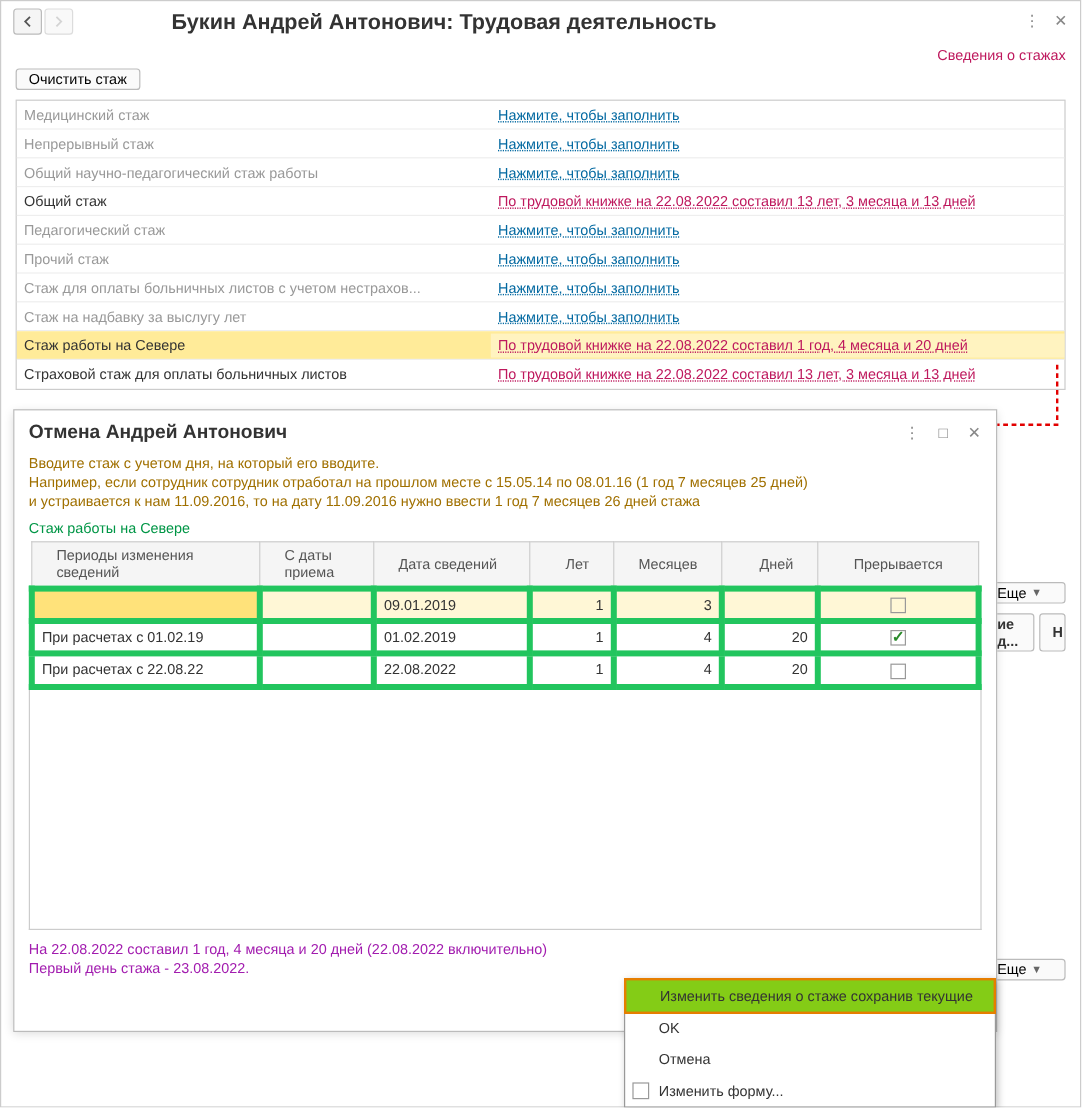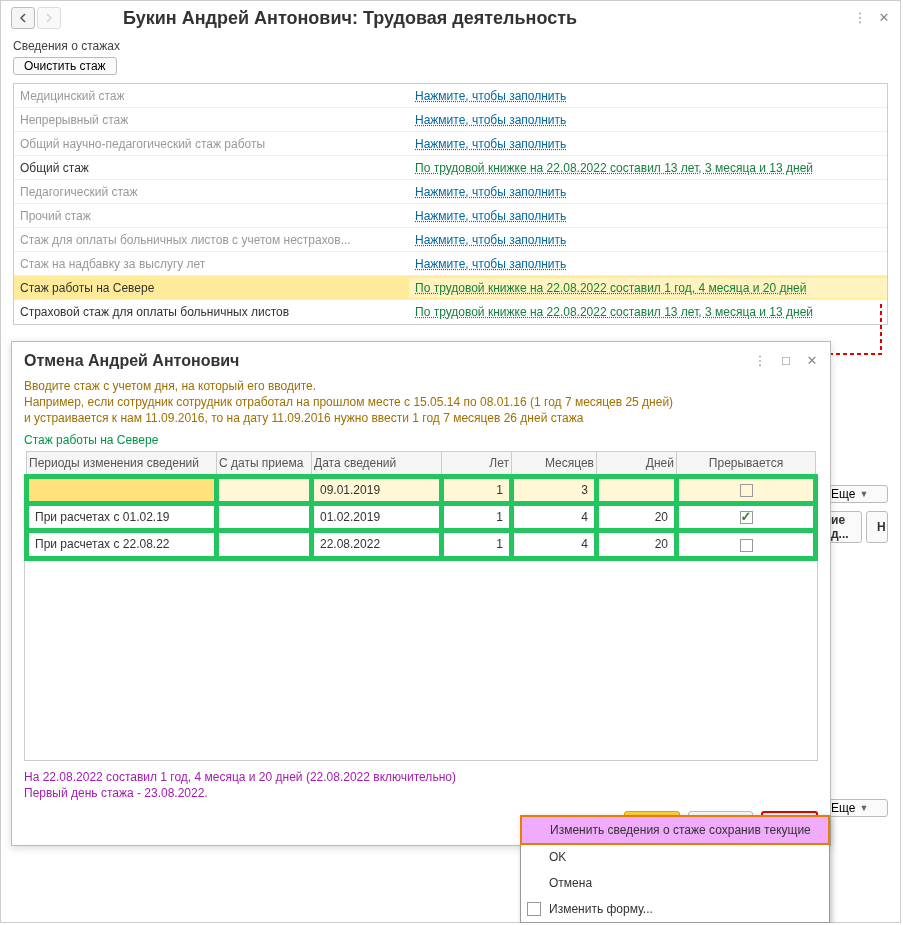--- a/index.html
+++ b/index.html
@@ -1,59 +1,59 @@
 <!DOCTYPE html>
 <html><head>
 <meta charset="utf-8">
 <style>
   * { box-sizing: border-box; font-family: Arial, sans-serif; }
   body { margin: 0; padding: 0; background: #fff; font-size: 13px; color: #333; }
   .window { border: 1px solid #ccc; width: 901px; height: 923px; position: relative; background: #fff; }
   .titlebar { display: flex; align-items: center; padding: 6px 10px; border-bottom: 0; }
   .nav-btn { width: 24px; height: 22px; border: 1px solid #bbb; border-radius: 3px; background: #f5f5f5; display: inline-flex; align-items: center; justify-content: center; margin-right: 2px; cursor: pointer; }
   .nav-btn.disabled { opacity: 0.5; cursor: default; }
-  .title { font-size: 18px; font-weight: bold; margin-left: 60px; }
+  .title { font-size: 18px; font-weight: bold; margin-left: 80px; }
   .win-icons { position: absolute; right: 8px; top: 8px; display:flex; gap:8px; align-items:center;}
   .win-icon { width: 16px; height: 16px; display:inline-flex; align-items:center; justify-content:center; color:#888; cursor:pointer;}
-  .section-label { color: #404040; font-size: 12px; padding: 4px 12px 2px; }
+  .section-label { color: #be185d; font-size: 12px; padding: 4px 12px 2px; text-align: right; }
   .btn { border: 1px solid #bbb; border-radius: 3px; background: #fafafa; padding: 1px 10px; cursor: pointer; font-size: 12px; display:inline-flex; align-items:center; gap:4px;}
   .clear-btn { margin: 2px 12px 8px; }
   .grid { border: 1px solid #ccc; margin: 0 12px; }
   .row { display: flex; border-bottom: 1px solid #eee; min-height: 24px; align-items: center; font-size: 12px; }
   .row:last-child { border-bottom: none; }
   .row .col1 { width: 395px; padding: 3px 6px; }
   .row .col2 { flex: 1; padding: 3px 6px; }
   .row.gray { color: #999; }
   .row.gray .link { color: #0369a1; }
   .link { text-decoration: underline dotted; cursor: pointer; }
   .row.selected { background: #ffeb99; }
   .row.selected .col2 { background: #fff3c0; }
-  .row .col2 .link.dark { color: #15803d; }
+  .row .col2 .link.dark { color: #be185d; }
   .inner-window { position: absolute; left: 10px; top: 340px; width: 820px; border: 1px solid #bbb; background: #fff; box-shadow: 0 2px 8px rgba(0,0,0,0.15); padding: 10px 12px; z-index: 10; }
   .inner-title { font-size: 16px; font-weight: bold; margin-bottom: 8px; }
   .inner-win-icons { position:absolute; right:10px; top:10px; display:flex; gap:10px; align-items:center; }
   .hint { color: #a07000; font-size: 12px; line-height: 1.35; margin-bottom: 6px; }
   .sub-label { color: #009646; font-size: 12px; margin: 4px 0; }
   .table { border: 1px solid #ccc; width: 100%; border-collapse: collapse; font-size: 12px; }
-  .table th { border: 1px solid #ccc; padding: 4px 2px; background: #f5f5f5; font-weight: normal; text-align: left; color:#555;}
+  .table th { border: 1px solid #ccc; padding: 4px 20px; background: #f5f5f5; font-weight: normal; text-align: left; color:#555;}
   .table td { border: 5px solid #22c55e; padding: 4px 6px; height: 22px; }
   .table th.r, .table td.r { text-align: right; }
   .table th.c, .table td.c { text-align: center; }
   .table tr.sel td:first-child { background: #ffe27a; }
   .table tr.sel td { background: #fff7d6; }
   .checkbox { width: 13px; height: 13px; border: 1px solid #999; display: inline-block; vertical-align: middle; position: relative; }
   .checkbox.checked::after { content: '✓'; color: #2a8a2a; position: absolute; top: -3px; left: 0; font-size: 13px; font-weight: bold; }
   .footer-hint { color: #a21caf; font-size: 12px; margin-top: 8px; line-height: 1.35;}
   .dialog-buttons { display: flex; justify-content: flex-end; gap: 8px; margin-top: 10px; }
   .btn-ok { background: #ffd23f; border-color: #d9a800; font-weight: bold; padding: 4px 18px; }
   .btn-more { border: 2px solid #e20000; padding: 3px 8px; }
   .chev { font-size: 9px; color:#666; }
   .menu { position: absolute; left: 519px; top: 814px; width: 310px; border: 1px solid #999; background: #fff; box-shadow: 2px 2px 6px rgba(0,0,0,0.25); z-index: 20; }
   .menu-item { padding: 6px 10px 6px 28px; font-size: 12px; cursor: pointer; position:relative; }
-  .menu-item.hl { background: #f0abfc; border: 2px solid #e67e00; margin: -1px; }
+  .menu-item.hl { background: #84cc16; border: 2px solid #e67e00; margin: -1px; }
   .menu-icon { position:absolute; left:6px; top:6px; width:14px; height:14px; border:1px solid #999; }
   .right-rail { position: absolute; right: 12px; top: 484px; display: flex; flex-direction: column; gap: 8px; }
   .right-rail .btn { font-size:12px; }
   .dashed-arrow { position: absolute; left: 825px; top: 303px; width: 60px; height: 60px; pointer-events: none; z-index: 5; }
   .dashed-arrow svg { overflow: visible; }
   .grid-spacer { height: 110px; border:1px solid transparent; margin:0 12px;}
 </style>
 </head>
 <body>
 

